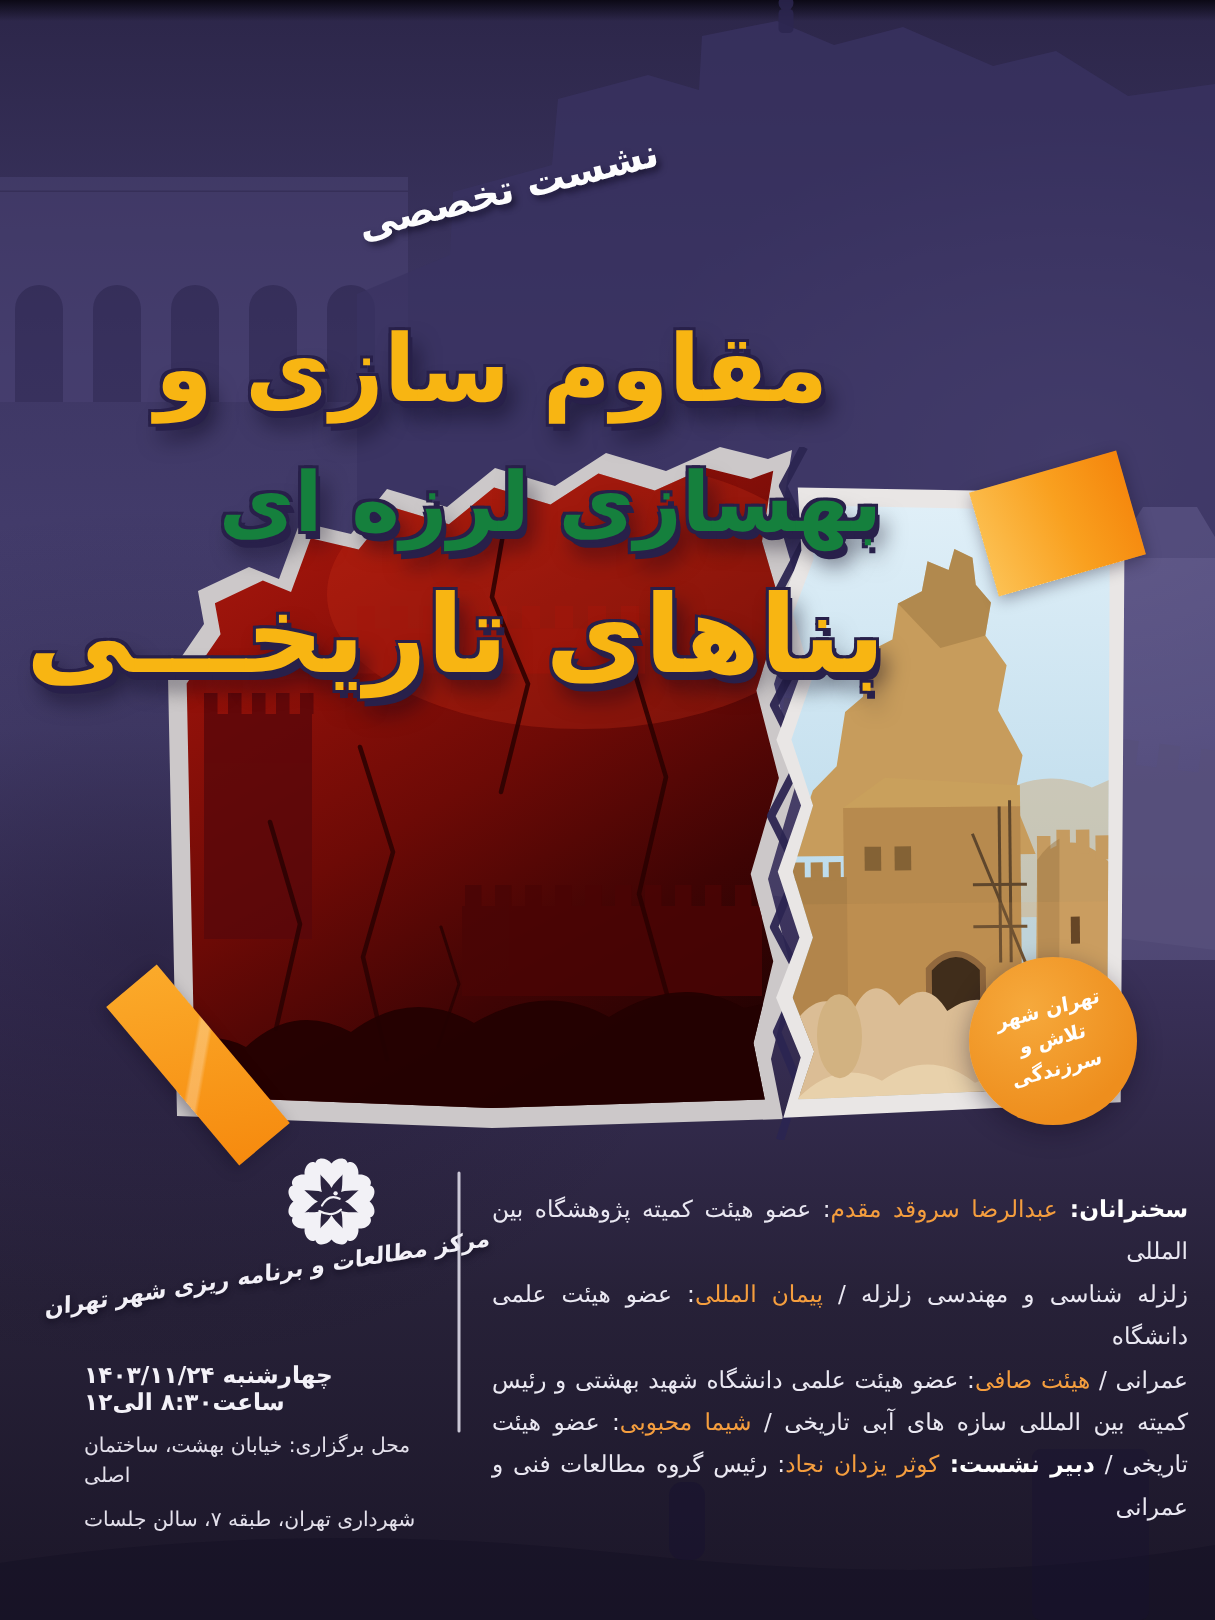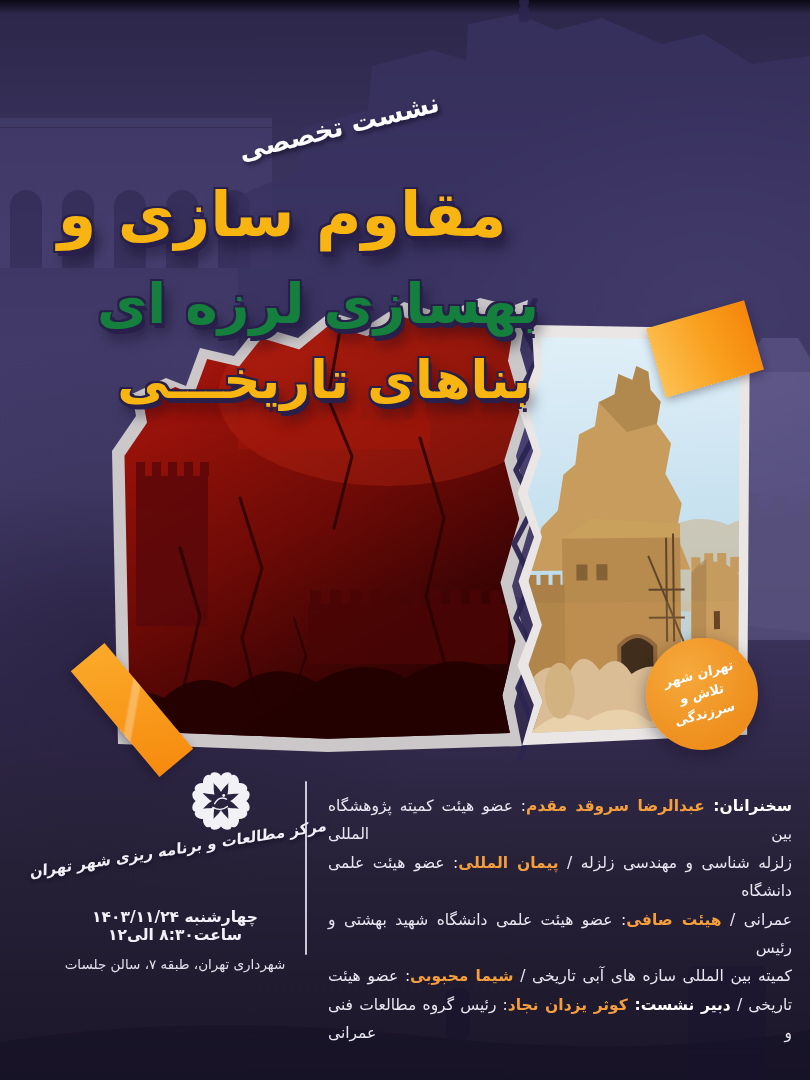--- a/index.html
+++ b/index.html
@@ -13,25 +13,25 @@
     linear-gradient(180deg, rgba(8,6,16,.9) 0px, rgba(8,6,16,0) 14px),
     radial-gradient(ellipse 430px 320px at 88% 28%, rgba(134,126,172,.40), transparent 70%),
     radial-gradient(ellipse 520px 400px at 12% 58%, rgba(22,16,38,.38), transparent 72%),
     linear-gradient(180deg,#2c2649 0%,#3e3765 22%,#474070 45%,#382f56 62%,#272138 80%,#1b1628 100%);}
   .bg-art{position:absolute;inset:0;}
 
   
   .kicker{left:232px;top:112px;width:214px;transform:rotate(-14deg);
     font-size:26px;font-weight:800;color:#fdfdfe;text-align:center;white-space:nowrap;
     text-shadow:2px 3px 4px rgba(12,8,28,.6);}
-  .title{position:absolute;text-align:center;font-weight:900;white-space:nowrap;letter-spacing:1px;
-    text-shadow:-2px -2px 0 #28204a,2px -2px 0 #28204a,-2px 2px 0 #28204a,3px 5px 0 #28204a,6px 10px 14px rgba(8,4,22,.55);}
+  .title{position:absolute;text-align:right;font-weight:900;white-space:nowrap;letter-spacing:1px;
+    text-shadow:-2px -2px 0 #28204a,2px -2px 0 #28204a,-2px 2px 0 #28204a,3px 5px 0 #28204a,6px 10px 14px rgba(8,4,22,.55);margin-top:31px;}
   .t1{left:12px;top:178px;width:540px;font-size:62px;color:#f8b512;}
   .t2{left:48px;top:272px;width:540px;font-size:55px;color:#15803d;}
-  .t3{left:48px;top:350px;width:552px;font-size:52px;color:#f8b512;}
+  .t3{left:38px;top:350px;width:552px;font-size:72px;color:#f8b512;}
 
   
   .red-piece{left:88px;top:286px;}
   .photo-piece{left:498px;top:312px;transform:rotate(-0.6deg);}
   .tear{left:492px;top:298px;}
 
   
   .tape{box-shadow:0 3px 10px rgba(15,8,30,.35);}
   .tape-tr{left:654px;top:313px;width:102px;height:72px;transform:rotate(-16deg);
     background:linear-gradient(80deg,#fcc153 0%,#f9a01f 55%,#f5860c 100%);}
@@ -48,29 +48,29 @@
 
   
   .logo-emblem{left:190px;top:772px;}
   .logo-caption{left:116px;top:833px;width:212px;transform:rotate(-9deg) skewX(-10deg);
     font-size:15px;font-weight:bold;color:#f2f0f7;text-align:center;white-space:nowrap;
     text-shadow:0 2px 4px rgba(10,6,24,.6);}
 
   .divider{left:305px;top:781px;width:2px;height:174px;background:rgba(232,229,242,.85);border-radius:2px;}
 
   
-  .event{left:56px;top:908px;width:238px;text-align:center;color:#f3f1f8;}
+  .event{left:56px;top:908px;width:238px;text-align:left;color:#f3f1f8;}
   .ev-dt{font-weight:bold;font-size:15.5px;margin-bottom:10px;}
   .ev-line{font-size:13.5px;color:#e3e0eb;margin-bottom:8px;line-height:1.5;}
 
   
   .speakers{left:328px;top:792px;width:464px;font-size:15.5px;line-height:28.4px;color:#eae8f2;}
   .sp-line{text-align:justify;text-align-last:justify;}
   .sp-line.center{text-align-last:center;color:#f5f3f9;}
-  .nm{color:#f59e3e;font-weight:bold;}
+  .nm{color:#f59e3e;font-weight:normal;}
   .lbl{color:#ffffff;font-weight:bold;}
 </style>
 </head>
 <body>
 
 <div id="poster">
 
   <div class="bg"></div>
 
   <svg class="bg-art" width="810" height="1080" viewBox="0 0 810 1080">
@@ -247,20 +247,21 @@
       <path d="M -7 3 q 5 -9 13 -5"></path>
         <path d="M -9 7 q 9 5 16 -1"></path>
     </g>
   </svg>
   <div class="abs logo-caption" dir="rtl">مرکز مطالعات و برنامه ریزی شهر تهران</div>
 
   <div class="abs divider"></div>
 
   <div class="abs event" dir="rtl">
     <div class="ev-dt">چهارشنبه ۱۴۰۳/۱۱/۲۴   ساعت۸:۳۰ الی۱۲</div>
+    <div class="ev-line">محل برگزاری: خیابان بهشت، ساختمان اصلی</div>
     <div class="ev-line">شهرداری تهران، طبقه ۷، سالن جلسات</div>
   </div>
 
   <div class="abs speakers" dir="rtl">
     <div class="sp-line"><span class="lbl">سخنرانان: </span><span class="nm">عبدالرضا سروقد مقدم</span><span>: عضو هیئت کمیته پژوهشگاه بین المللی</span></div>
     <div class="sp-line"><span>زلزله شناسی و مهندسی زلزله / </span><span class="nm">پیمان المللی</span><span>: عضو هیئت علمی دانشگاه</span></div>
     <div class="sp-line"><span>عمرانی / </span><span class="nm">هیئت صافی</span><span>: عضو هیئت علمی دانشگاه شهید بهشتی و رئیس</span></div>
     <div class="sp-line"><span>کمیته بین المللی سازه های آبی تاریخی / </span><span class="nm">شیما محبوبی</span><span>: عضو هیئت</span></div>
     <div class="sp-line"><span>تاریخی / </span><span class="lbl">دبیر نشست: </span><span class="nm">کوثر یزدان نجاد</span><span>: رئیس گروه مطالعات فنی و عمرانی</span></div>
     <div class="sp-line center"></div>

